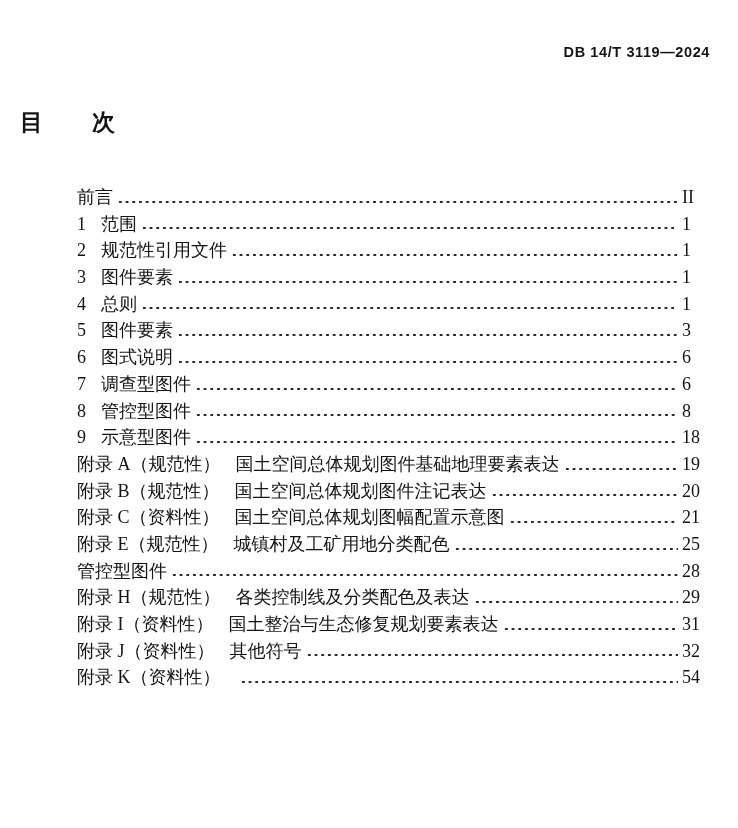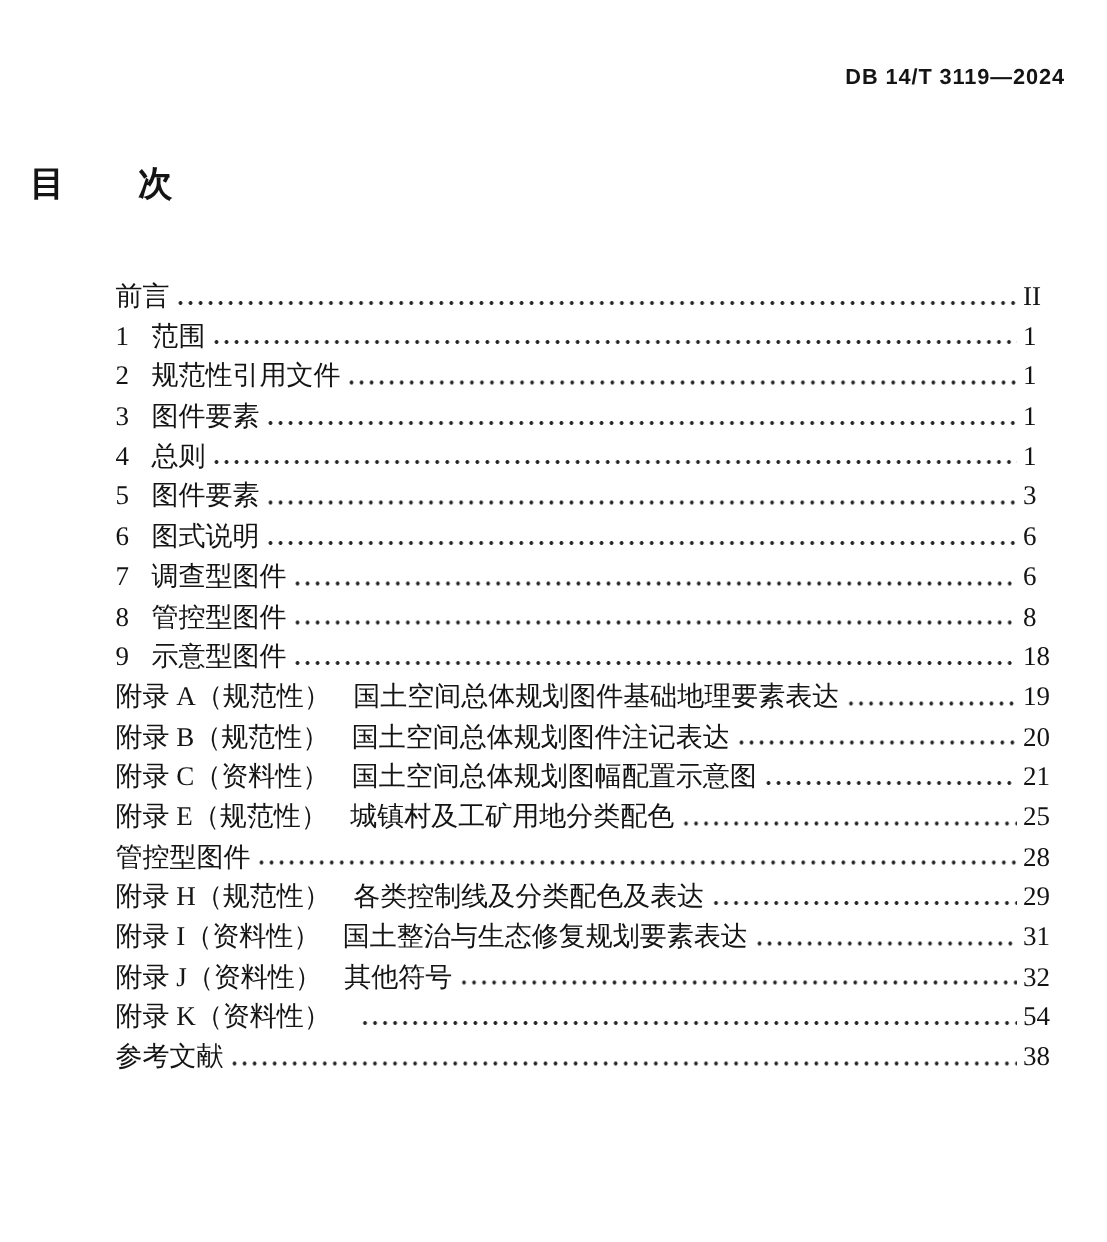--- a/index.html
+++ b/index.html
@@ -221,20 +221,14 @@
     <span class="leader"></span>
     <span class="pagenum">32</span>
   </div>
 
   <div class="toc-row">
     <span class="prefix">附录 K（资料性）</span>
     <span class="leader"></span>
     <span class="pagenum">54</span>
   </div>
 
-  <div class="toc-row">
-
-    <span class="label">参考文献</span>
-    <span class="leader"></span>
-    <span class="pagenum">38</span>
-  </div>
 </div>
 </div>
 
 </body></html>

